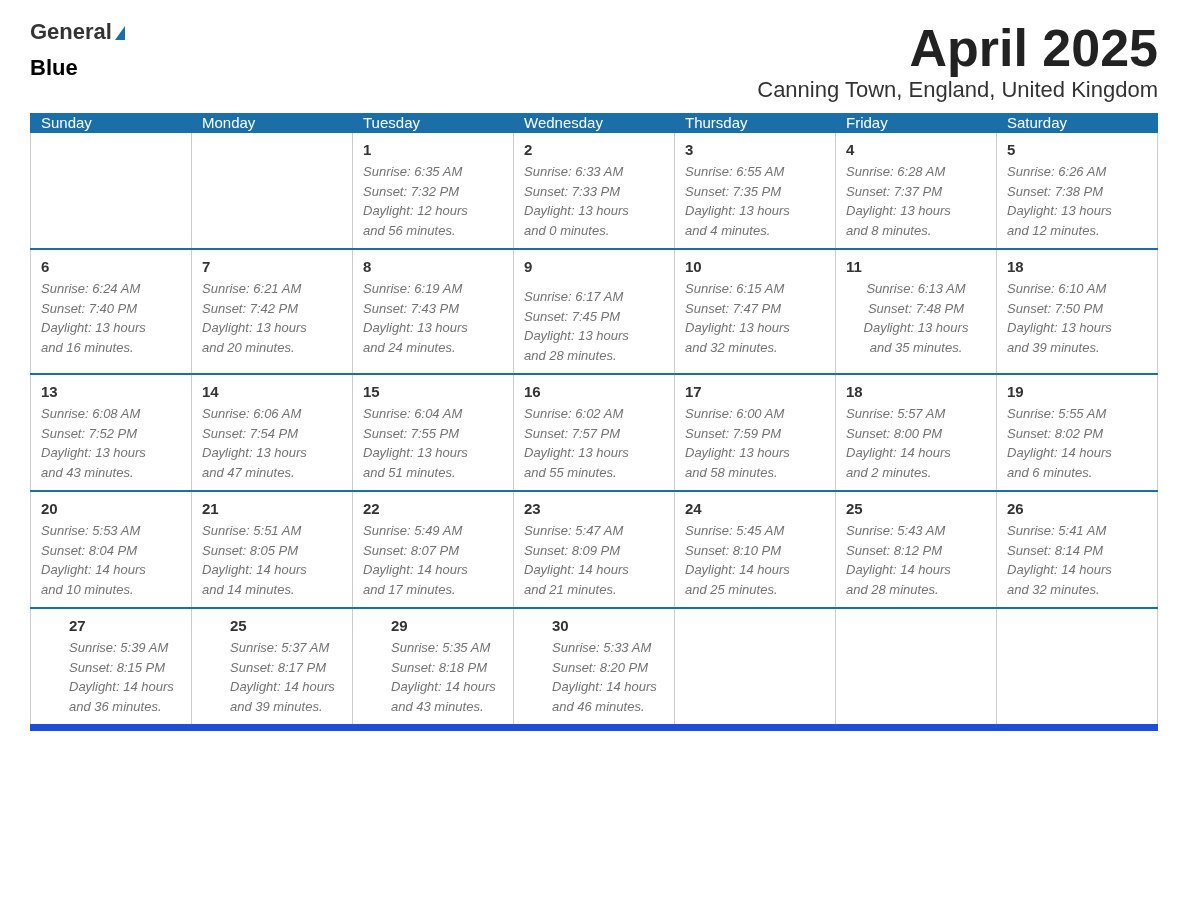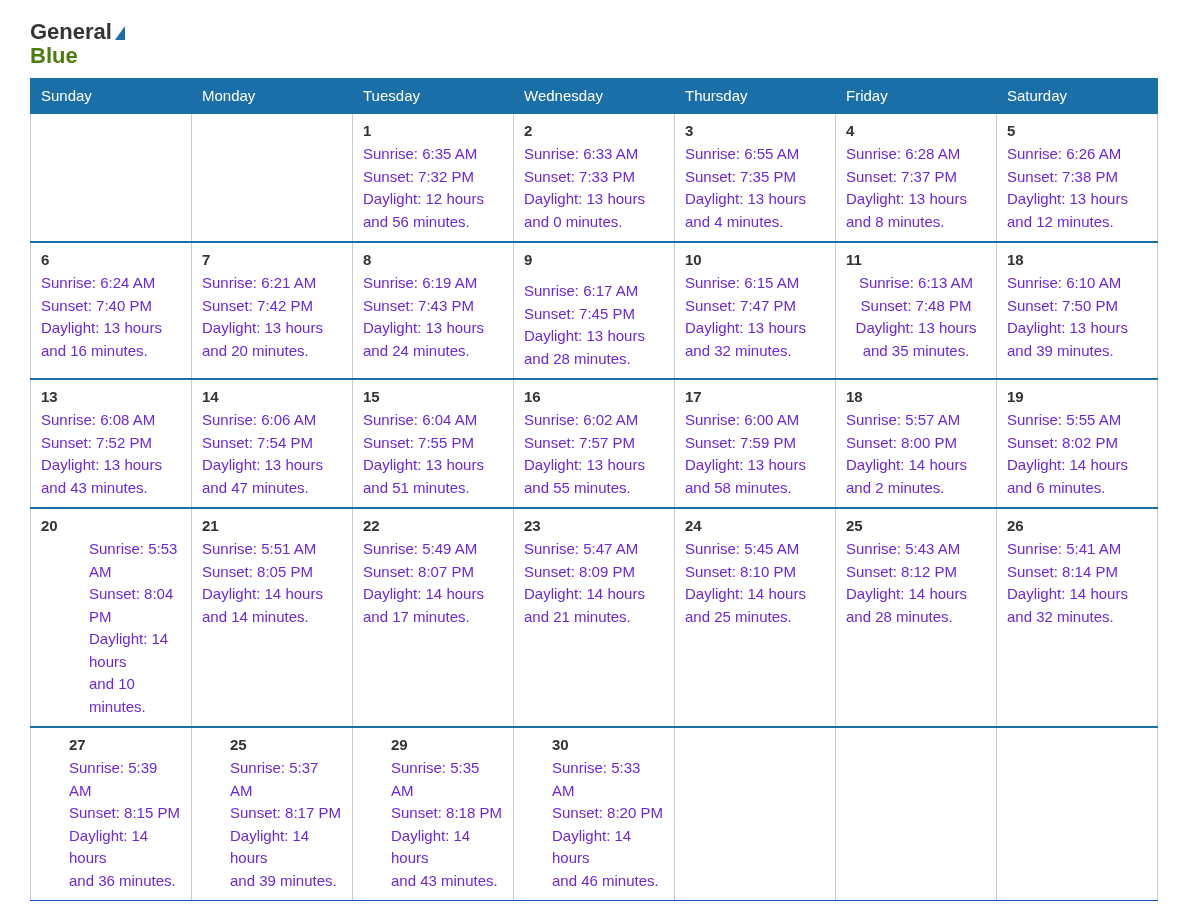--- a/index.html
+++ b/index.html
@@ -16,23 +16,24 @@
       justify-content: space-between;
       align-items: flex-start;
       margin-bottom: 10px;
     }
     .logo {
       display: flex;
       flex-direction: column;
       font-size: 22px;
       font-weight: bold;
       line-height: 1.1;
+      gap: 12px;
     }
     .logo-general { color: #333; }
-    .logo-blue { color: #4d7c0f; }
+    .logo-blue { color: #000000; }
     .logo-triangle {
       display: inline-block;
       width: 0;
       height: 0;
       border-left: 10px solid transparent;
       border-bottom: 14px solid #1a6fa8;
       margin-left: 3px;
       vertical-align: middle;
     }
     .title-block {
@@ -50,21 +51,21 @@
       color: #333;
     }
     .calendar {
       width: 100%;
       border-collapse: collapse;
       table-layout: fixed;
     }
     .calendar thead th {
       background: #1a6fa8;
       color: #fff;
-      padding: 8px 10px;
+      padding: 0 10px;
       text-align: left;
       font-size: 15px;
       font-weight: normal;
       border: 1px solid #1a6fa8;
     }
     .calendar tbody td {
       vertical-align: top;
       padding: 8px 10px;
       border: 1px solid #ccc;
       border-top: 2px solid #1a6fa8;
@@ -72,42 +73,47 @@
       height: 110px;
       width: 14.28%;
     }
     .day-num {
       font-size: 15px;
       font-weight: bold;
       margin-bottom: 4px;
       display: block;
     }
     .day-info {
-      font-size: 15px;
-      color: #6d28d9;
+      font-size: 13px;
+      color: #737373;
       line-height: 1.5;
+      font-style: italic;
     }
     .empty-cell {
       background: #fff;
       border-top: 2px solid #1a6fa8;
     }
     .calendar tbody tr:last-child td {
-      border-bottom: 1px solid #1d4ed8;
+      border-bottom: 7px solid #1d4ed8;
       padding-left: 38px;
     }
   </style>
 </head>
 <body>
 
 <div class="header">
   <div class="logo">
     <div>
       <span class="logo-general">General</span><span class="logo-triangle"></span>
     </div>
     <div class="logo-blue">Blue</div>
+  </div>
+  <div class="title-block">
+    <h1>April 2025</h1>
+    <h2>Canning Town, England, United Kingdom</h2>
   </div>
 </div>
 
 <table class="calendar">
   <thead>
     <tr>
     <th>Sunday</th>
         <th>Monday</th>
         <th>Tuesday</th>
         <th>Wednesday</th>
@@ -254,21 +260,21 @@
           <span class="day-num">19</span>
           <div class="day-info" style="white-space: pre-line;">Sunrise: 5:55 AM
 Sunset: 8:02 PM
 Daylight: 14 hours
 and 6 minutes.</div>
         </td>
       </tr>
       <tr>
         <td>
           <span class="day-num">20</span>
-          <div class="day-info" style="white-space: pre-line; margin-left: 48px;">Sunrise: 5:53 AM
+          <div class="day-info" style="white-space: pre-line;">Sunrise: 5:53 AM
 Sunset: 8:04 PM
 Daylight: 14 hours
 and 10 minutes.</div>
         </td>
         <td>
           <span class="day-num">21</span>
           <div class="day-info" style="white-space: pre-line;">Sunrise: 5:51 AM
 Sunset: 8:05 PM
 Daylight: 14 hours
 and 14 minutes.</div>

